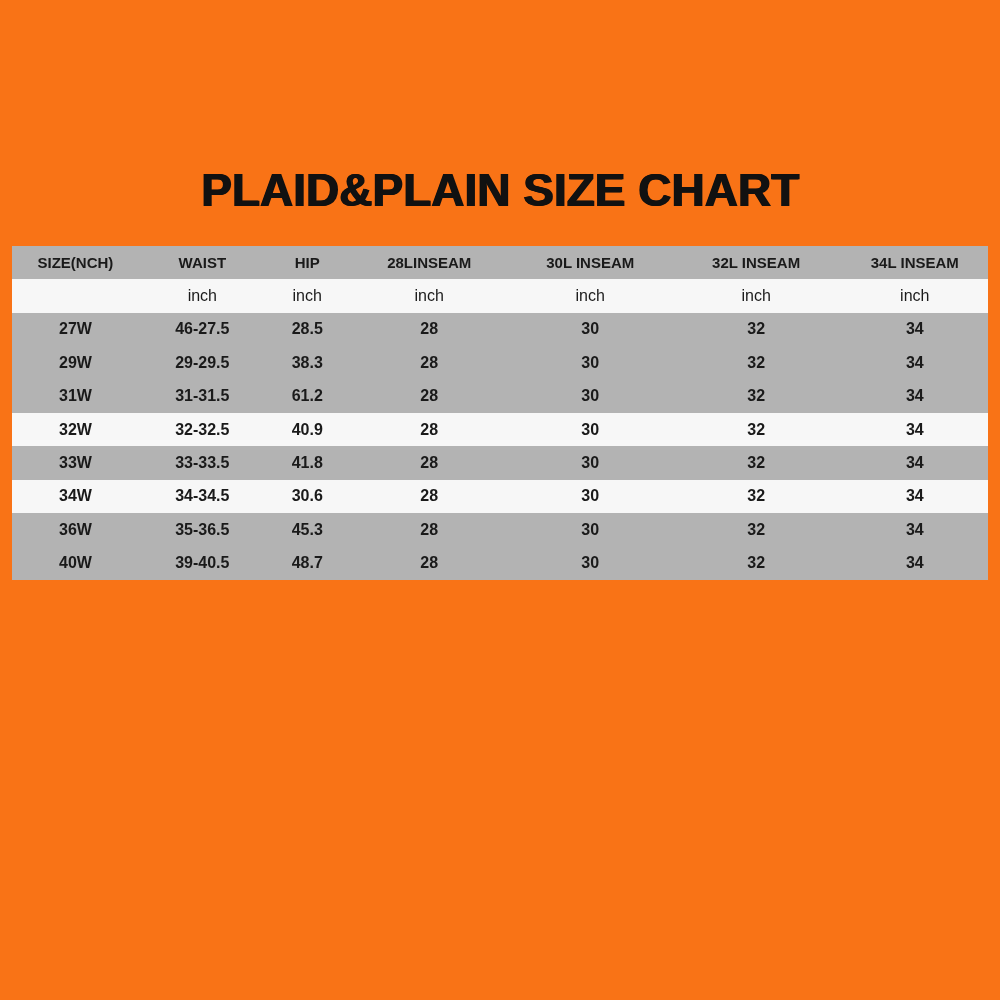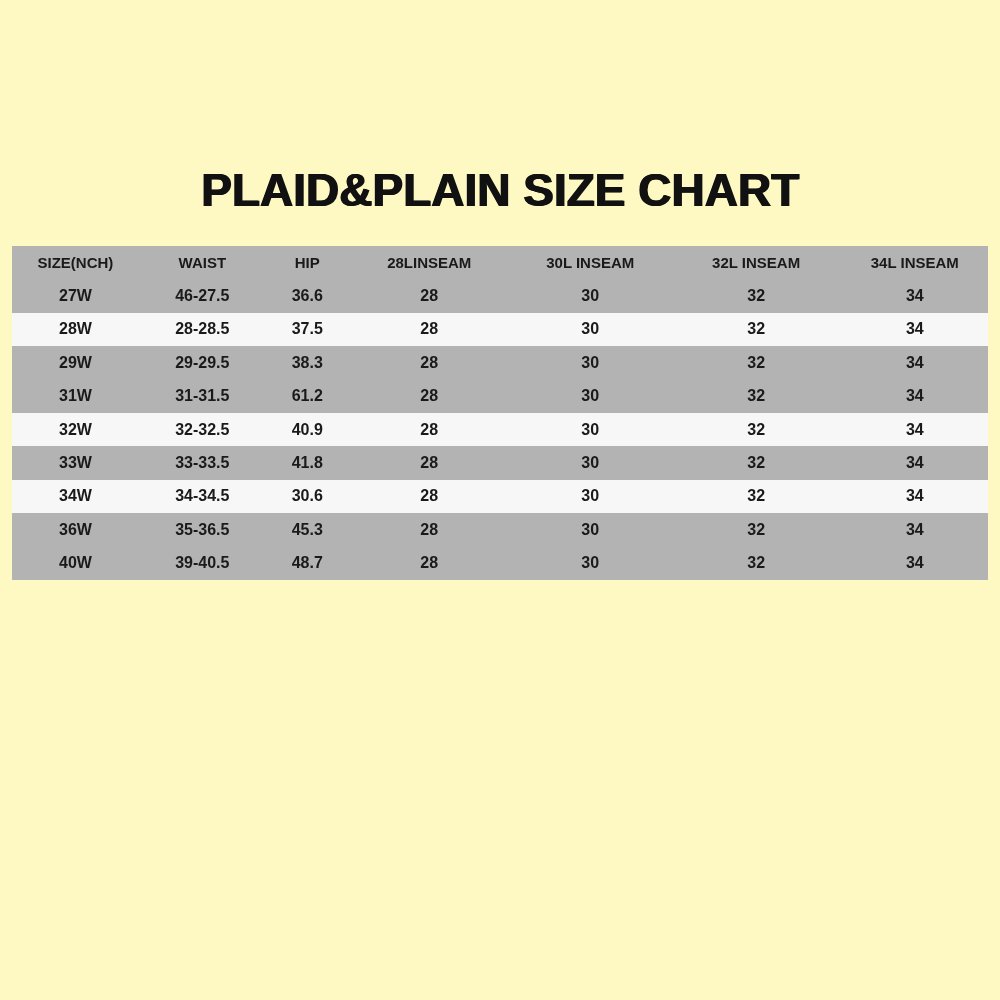--- a/index.html
+++ b/index.html
@@ -6,21 +6,21 @@
     margin: 0;
     padding: 0;
     background: #ffffff;
     font-family: "Liberation Sans", sans-serif;
     color: #1a1a1a;
   }
   .page {
     position: relative;
     width: 1000px;
     height: 1000px;
-    background: #fef9c3;
+    background: #f97316;
     overflow: hidden;
   }
   .title {
     margin: 0;
     padding-top: 163px;
     text-align: center;
     font-size: 46px;
     font-weight: bold;
     letter-spacing: 0px;
     color: #111111;
@@ -83,35 +83,35 @@
       <thead>
         <tr class="header-row row-gray">
             <th class="col-0">SIZE(NCH)</th>
             <th class="col-1">WAIST</th>
             <th class="col-2">HIP</th>
             <th class="col-3">28LINSEAM</th>
             <th class="col-4">30L INSEAM</th>
             <th class="col-5">32L INSEAM</th>
             <th class="col-6">34L INSEAM</th>
           </tr>
+        <tr class="units-row row-light">
+            <td class="col-0"></td>
+            <td class="col-1">inch</td>
+            <td class="col-2">inch</td>
+            <td class="col-3">inch</td>
+            <td class="col-4">inch</td>
+            <td class="col-5">inch</td>
+            <td class="col-6">inch</td>
+          </tr>
       </thead>
       <tbody>
           <tr class="data-row row-gray">
             <td class="col-0">27W</td>
             <td class="col-1">46-27.5</td>
-            <td class="col-2">36.6</td>
-            <td class="col-3">28</td>
-            <td class="col-4">30</td>
-            <td class="col-5">32</td>
-            <td class="col-6">34</td>
-          </tr>
-          <tr class="data-row row-light">
-            <td class="col-0">28W</td>
-            <td class="col-1">28-28.5</td>
-            <td class="col-2">37.5</td>
+            <td class="col-2">28.5</td>
             <td class="col-3">28</td>
             <td class="col-4">30</td>
             <td class="col-5">32</td>
             <td class="col-6">34</td>
           </tr>
           <tr class="data-row row-gray">
             <td class="col-0">29W</td>
             <td class="col-1">29-29.5</td>
             <td class="col-2">38.3</td>
             <td class="col-3">28</td>

